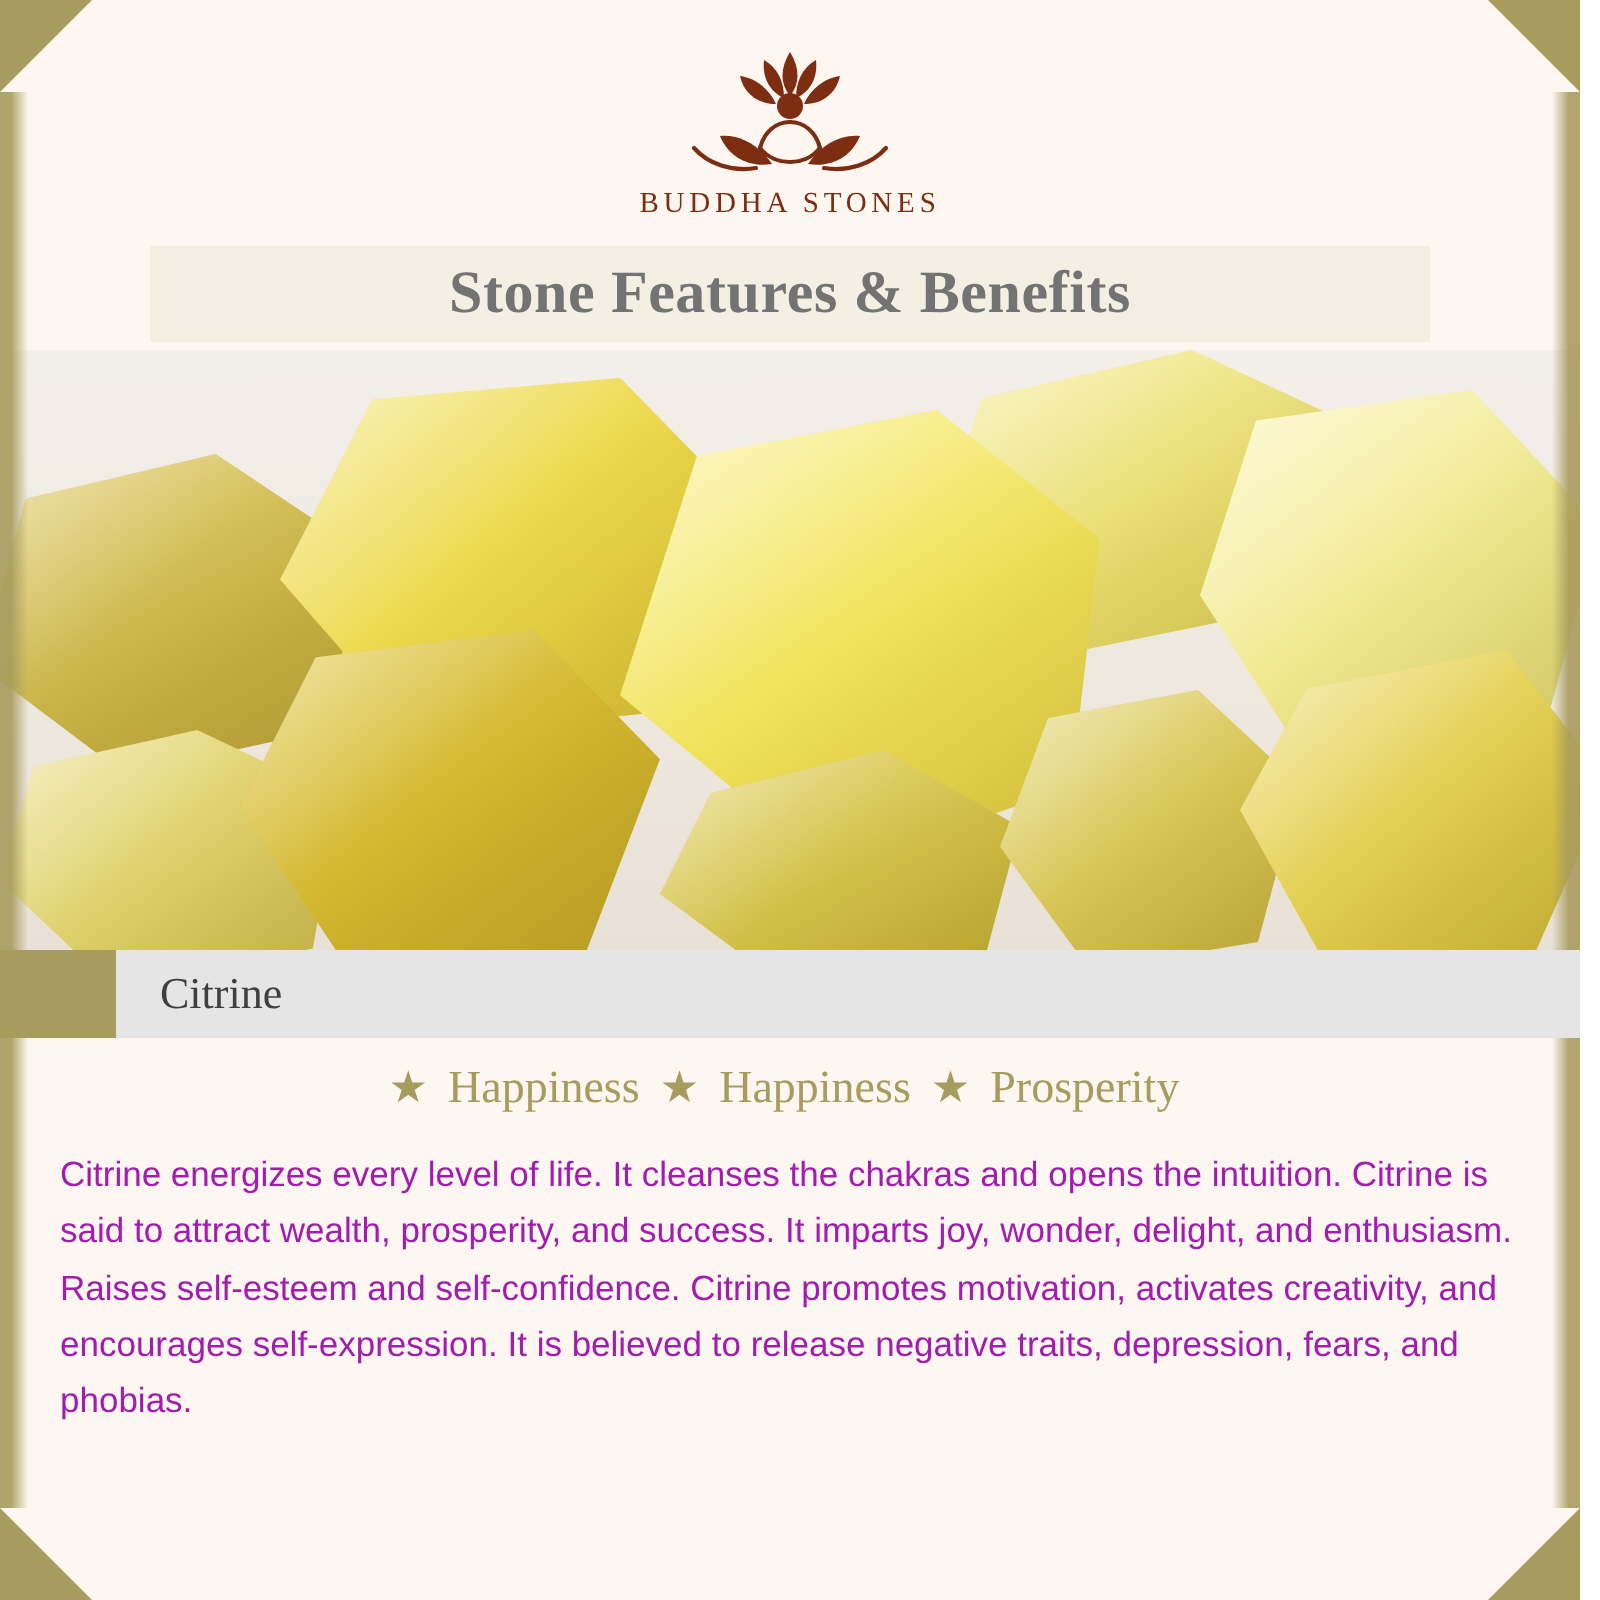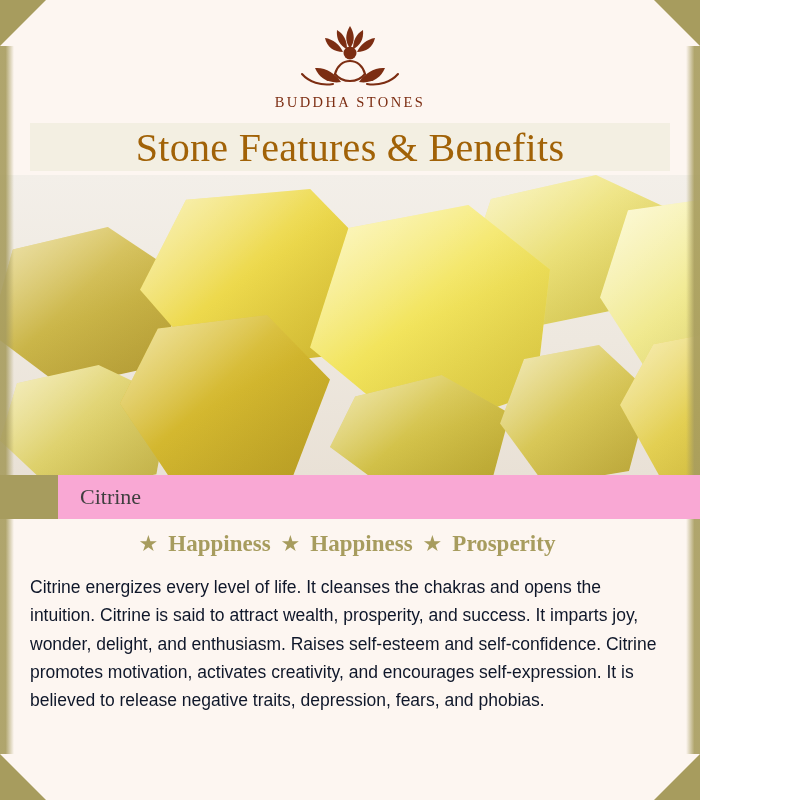--- a/index.html
+++ b/index.html
@@ -9,21 +9,21 @@
   body {
     width: 800px;
     height: 800px;
     font-family: "Liberation Sans", sans-serif;
     background: #ffffff;
     overflow: hidden;
   }
 
   .page {
     position: relative;
-    width: 700px;
+    width: 790px;
     height: 800px;
     background: #fdf6f1;
     overflow: hidden;
   }
 
   
   .corner {
     position: absolute;
     width: 0;
     height: 0;
@@ -93,23 +93,23 @@
     margin: 12px auto 0 auto;
     width: 640px;
     height: 48px;
     background: #f3efe2;
     display: flex;
     align-items: center;
     justify-content: center;
   }
   .title-band .title {
     font-family: "Liberation Serif", serif;
-    font-weight: normal;
-    font-size: 40px;
-    color: #a16207;
+    font-weight: bold;
+    font-size: 30px;
+    color: #737373;
     letter-spacing: .3px;
   }
 
   
   .hero {
     position: relative;
     z-index: 3;
     width: 800px;
     height: 300px;
     margin-top: 4px;
@@ -157,21 +157,21 @@
   .s10 { left: 500px; top: 170px; width: 150px; height: 140px;
         clip-path: polygon(16% 10%, 66% 0%, 100% 34%, 86% 90%, 30% 100%, 0% 56%);
         background: linear-gradient(150deg,#e9dc8c,#d8c757 52%,#c3b142); }
 
   
   .name-bar {
     position: relative;
     z-index: 6;
     width: 800px;
     height: 44px;
-    background: #f9a8d4;
+    background: #e5e5e5;
     display: flex;
     align-items: center;
   }
   .name-bar .swatch {
     width: 58px;
     height: 44px;
     background: #a79c5e;
   }
   .name-bar .stone-name {
     padding-left: 22px;
@@ -185,39 +185,39 @@
     position: relative;
     z-index: 6;
     margin-top: 12px;
     display: flex;
     align-items: center;
     justify-content: center;
     gap: 4px;
   }
   .keywords .kw {
     font-family: "Liberation Serif", serif;
-    font-weight: bold;
+    font-weight: normal;
     font-size: 23px;
     color: #a79c5e;
     padding: 0 6px;
   }
   .keywords .star {
     color: #a79c5e;
     font-size: 22px;
     line-height: 1;
   }
 
   
   .description {
     position: relative;
     z-index: 6;
     margin: 16px 30px 0 30px;
     font-size: 17.5px;
     line-height: 1.62;
-    color: #0f172a;
+    color: #a21caf;
     text-align: left;
   }
 </style>
 </head>
 <body>
 
 <div class="page">
 
   <div class="corner corner-tl"></div>
   <div class="corner corner-tr"></div>

